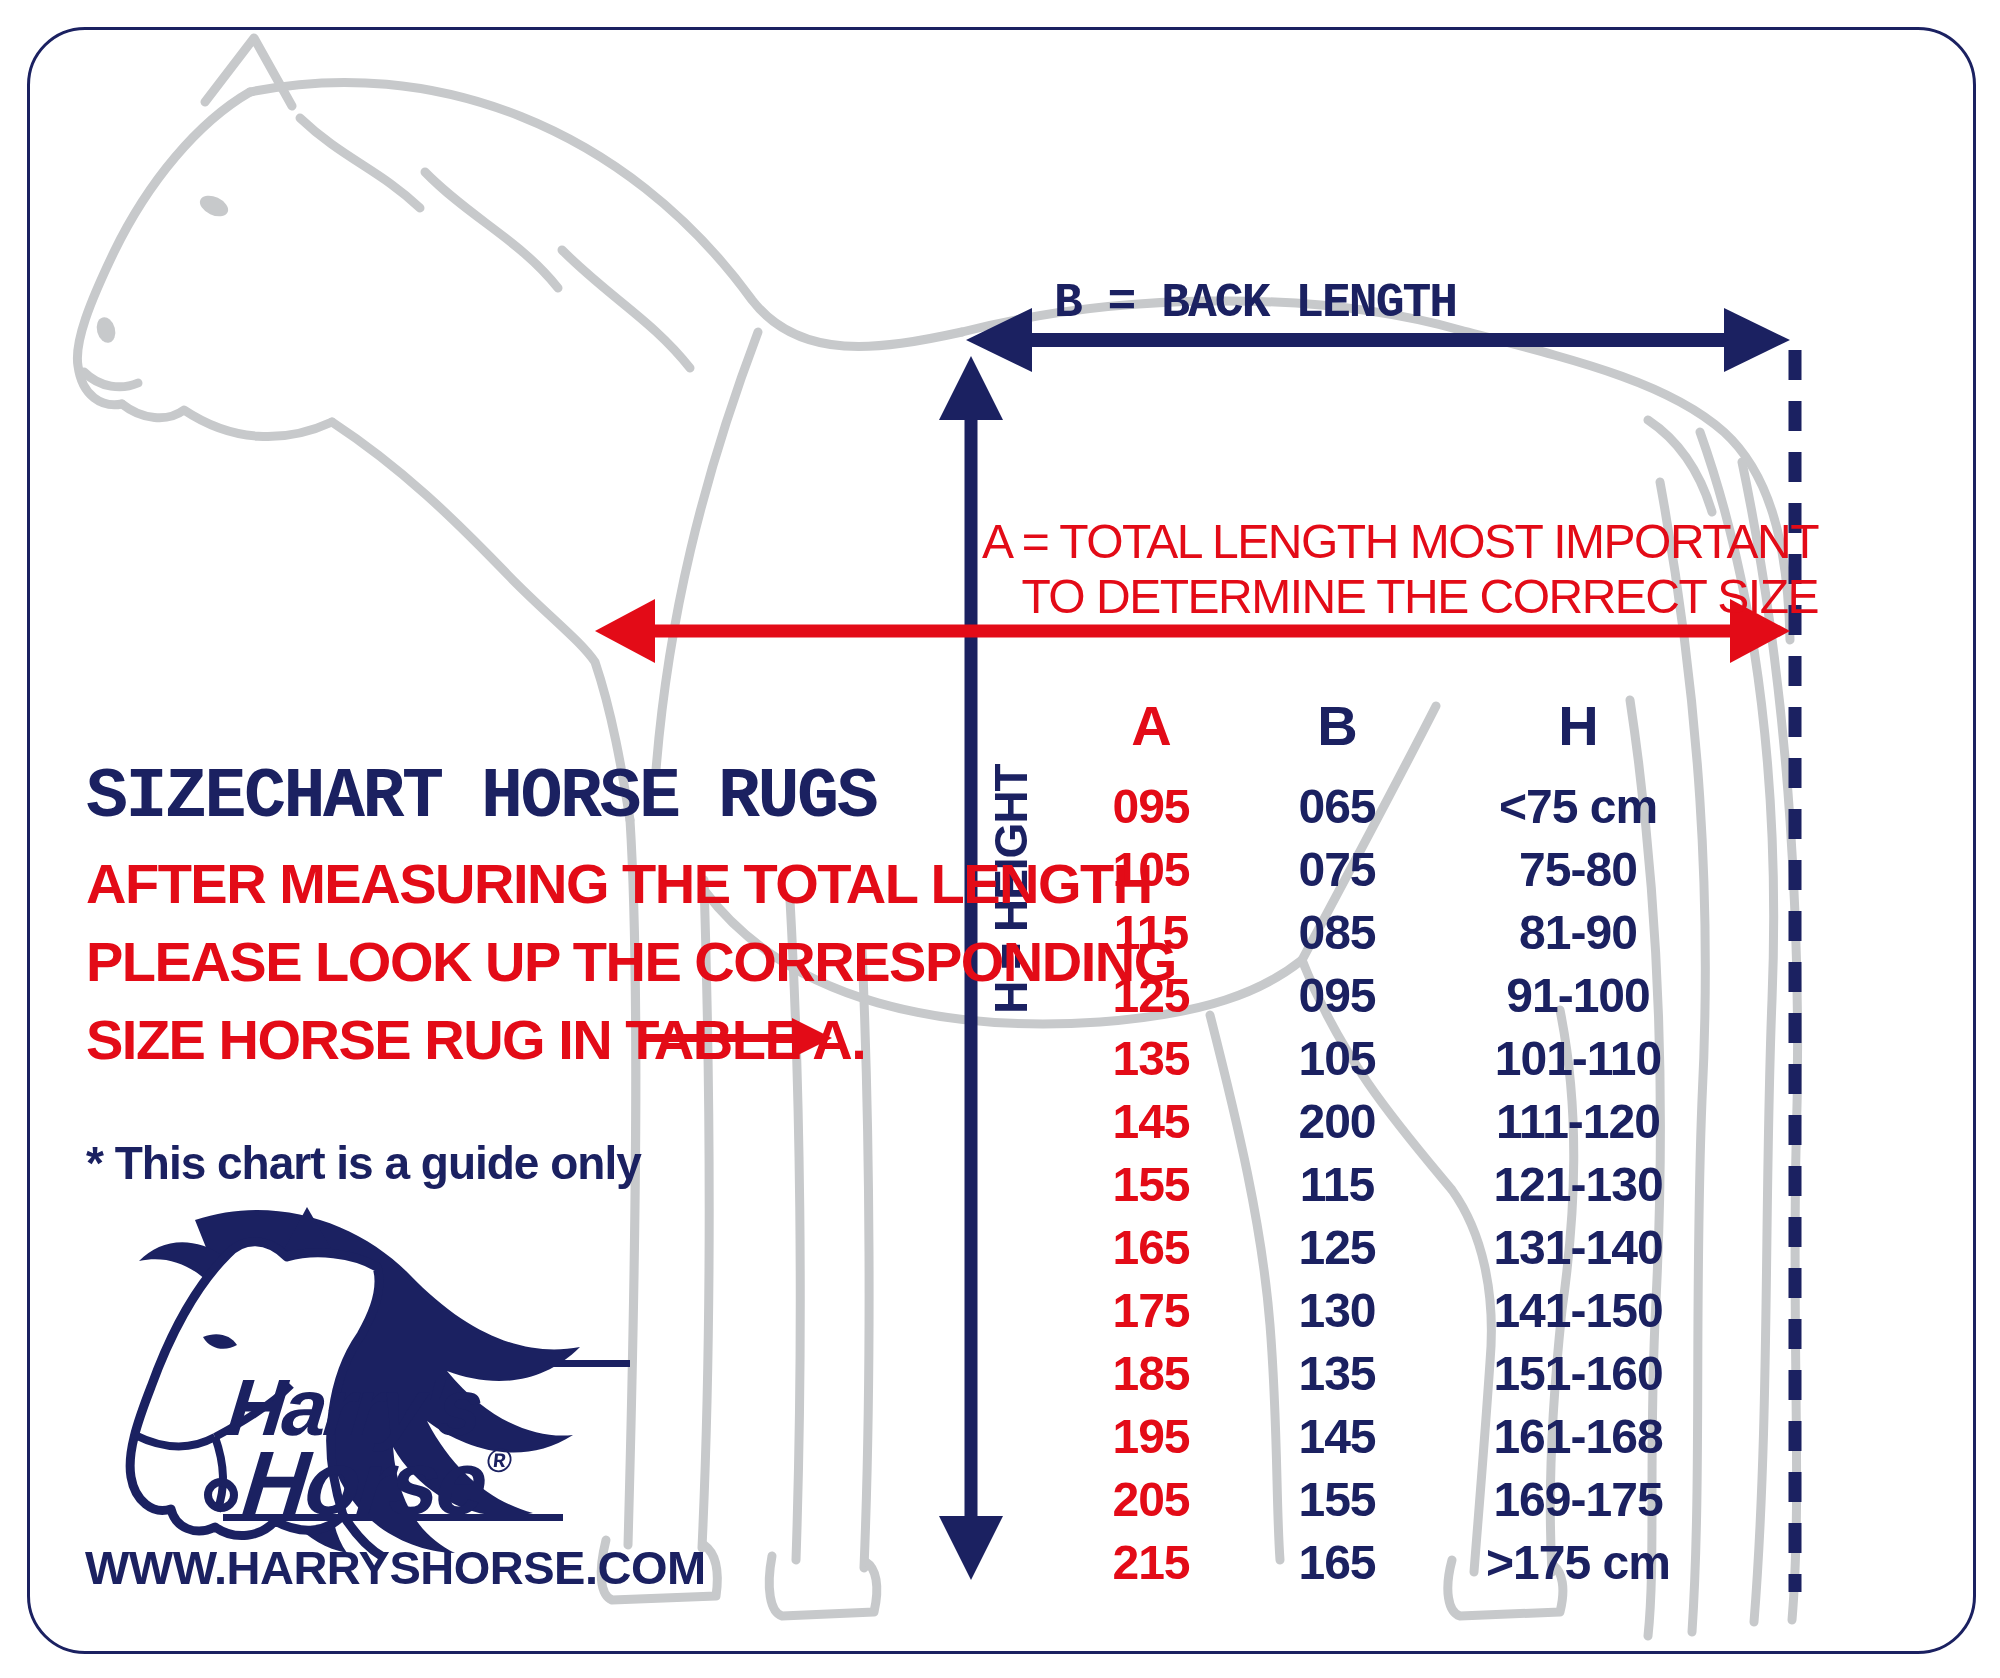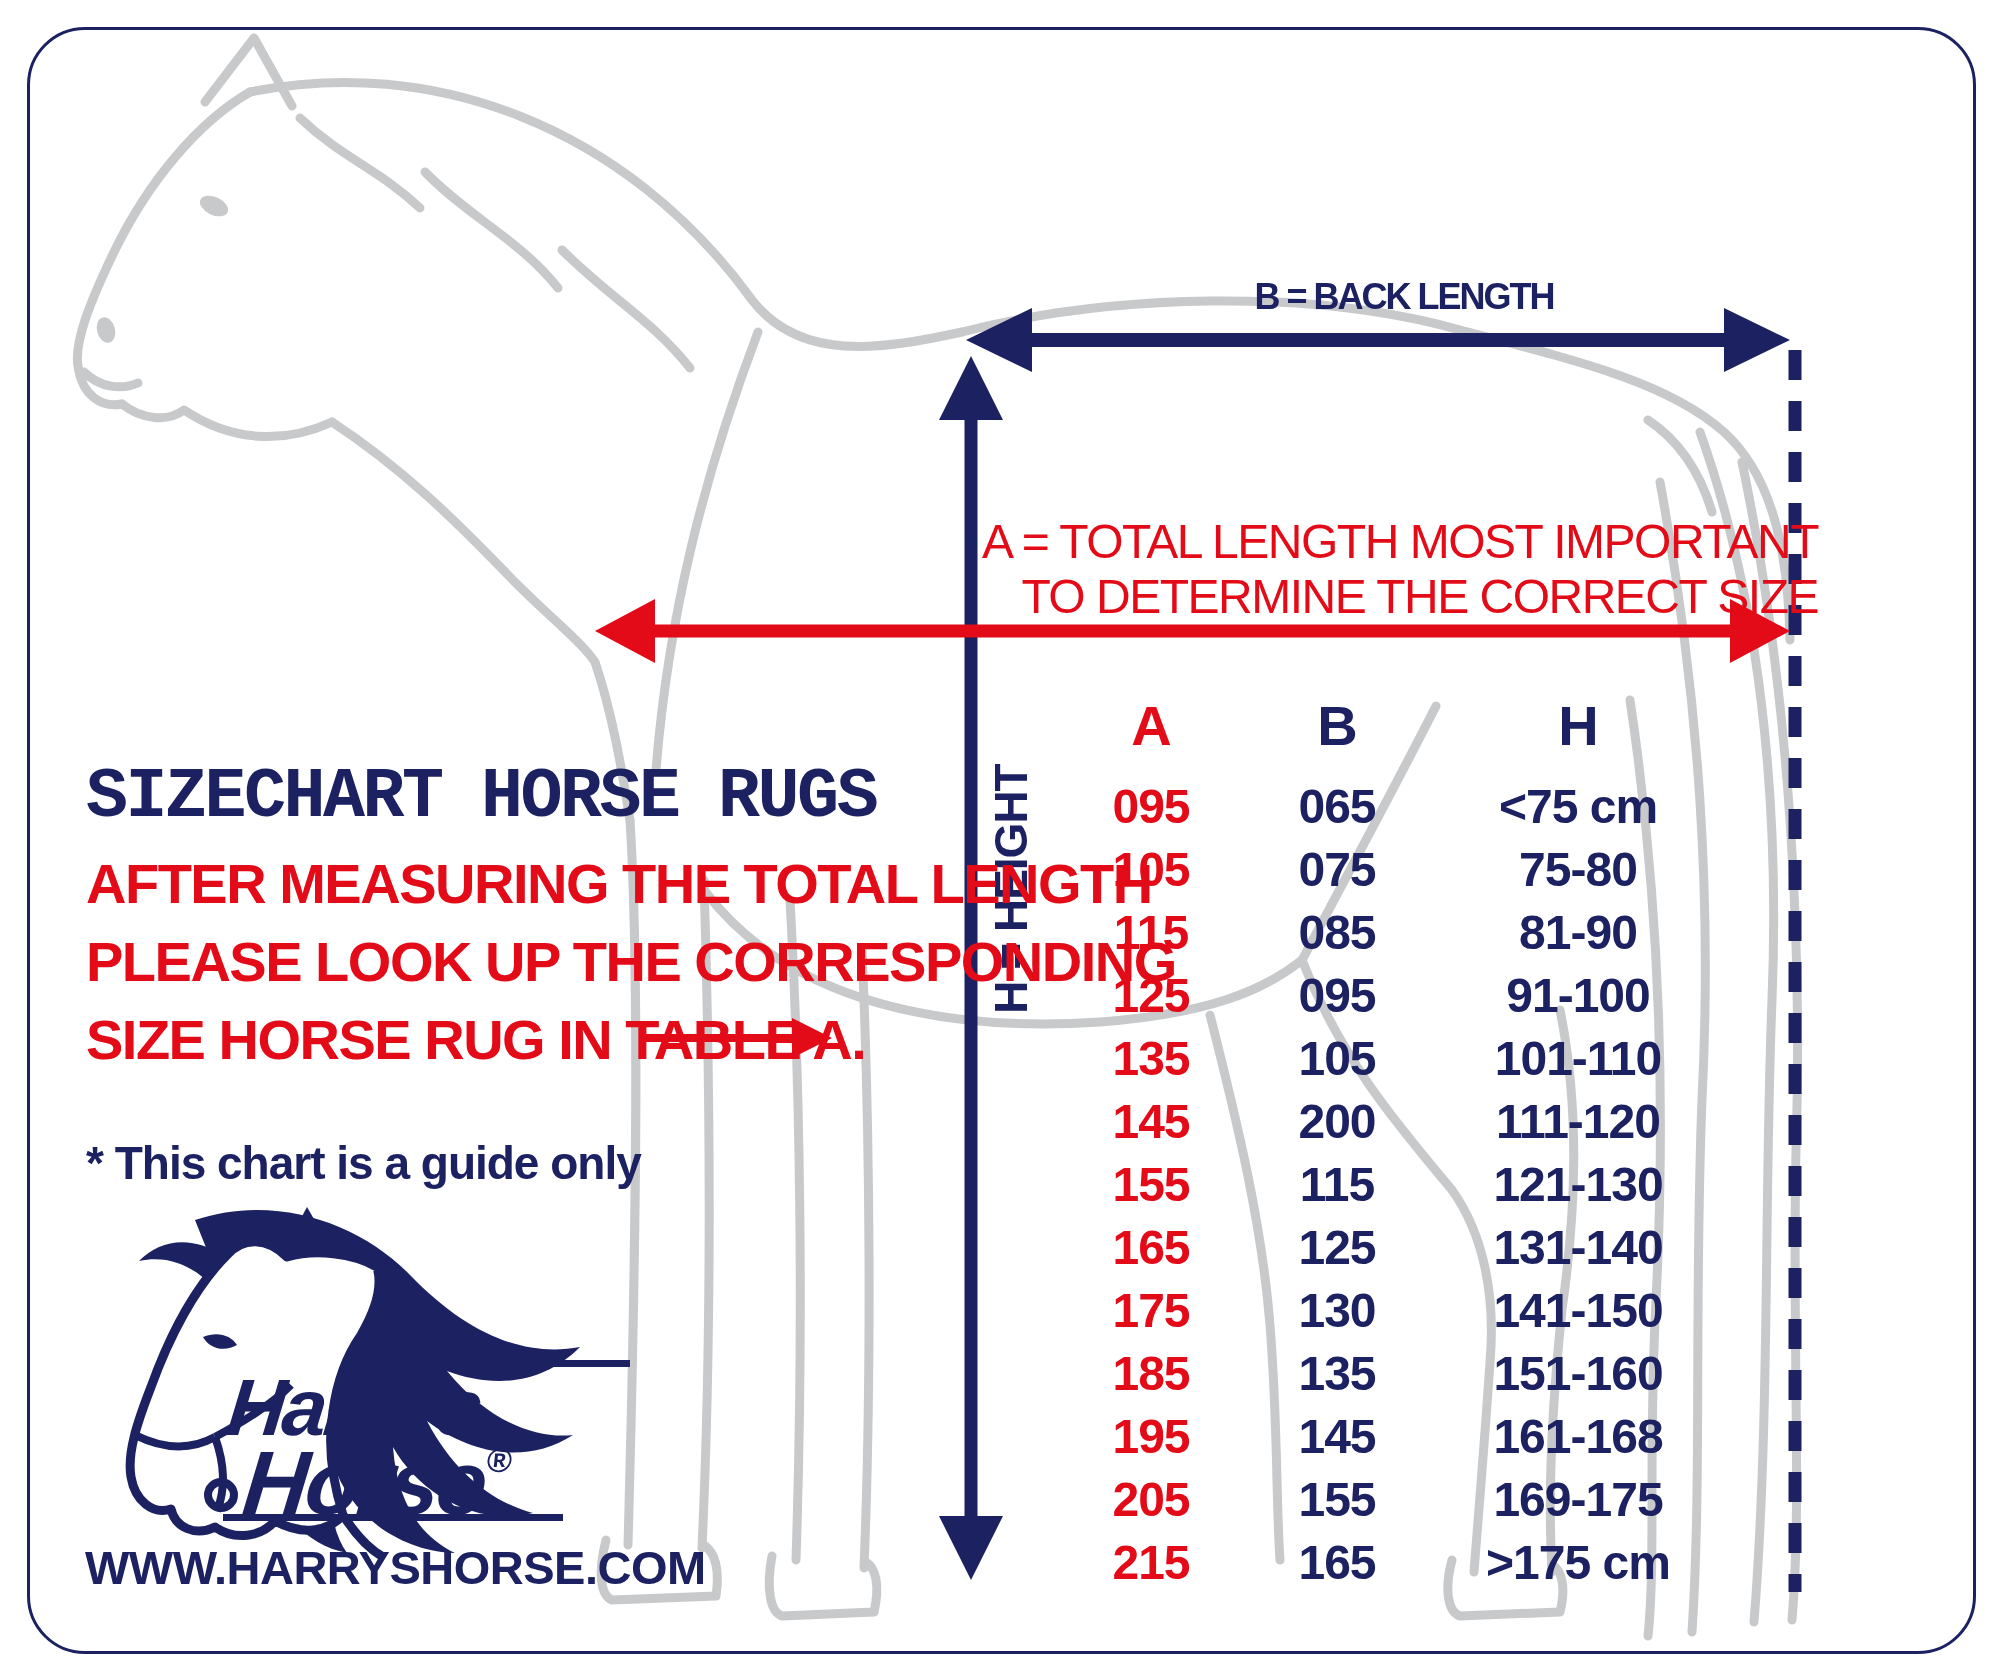--- a/index.html
+++ b/index.html
@@ -9,22 +9,22 @@
   #canvas{
     position:relative;width:2000px;height:1678px;background:var(--bg);
     font-family:"Liberation Sans",sans-serif;overflow:hidden;
   }
   #frame{
     position:absolute;left:27px;top:27px;width:1943px;height:1621px;
     border:3px solid var(--navy);border-radius:58px;pointer-events:none;
   }
   .abs{position:absolute;}
   .b-label{
-    left:1054px;top:276px;width:700px;text-align:center;
-    font-size:36px;font-weight:bold;letter-spacing:-2px;color:var(--navy);
+    left:1054px;top:276px;width:700px;text-align:left;
+    font-size:48px;font-weight:bold;letter-spacing:-2px;color:var(--navy);font-family:Liberation Mono, monospace;
   }
   .a-label{
     left:918px;top:514px;width:900px;text-align:right;
     font-size:48px;font-weight:normal;line-height:55px;letter-spacing:-1.5px;color:var(--red);
   }
   .h-label{
     left:813px;top:860px;width:400px;height:58px;text-align:center;
     font-size:46px;font-weight:bold;letter-spacing:-1px;color:var(--navy);
     transform:rotate(-90deg);
   }

